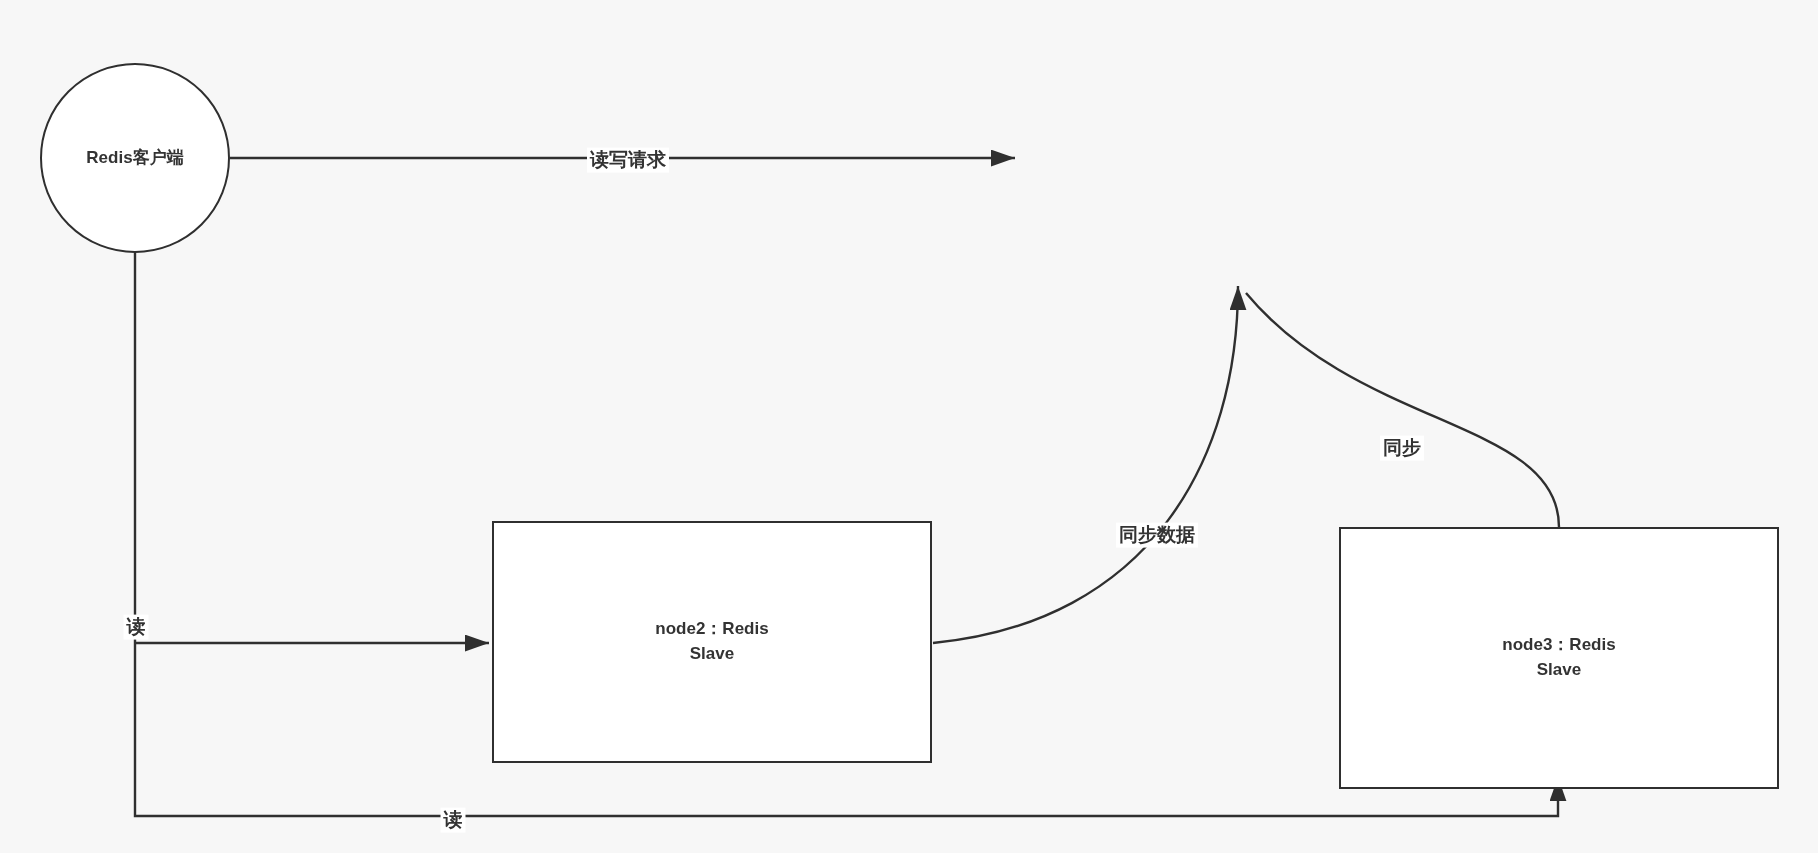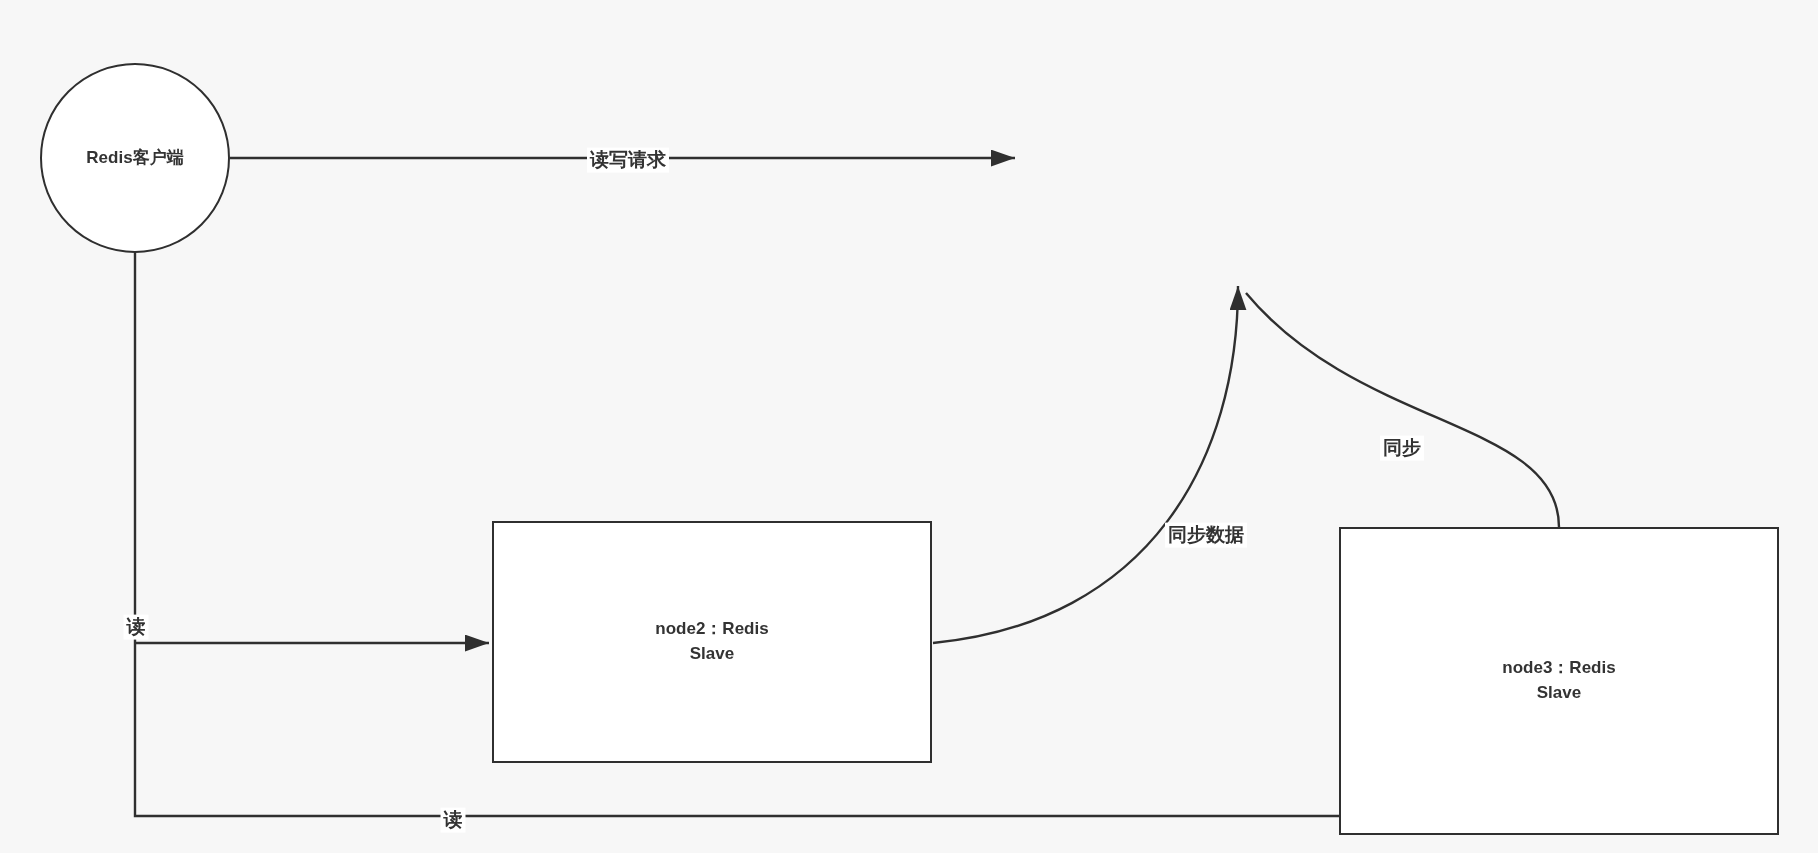--- a/index.html
+++ b/index.html
@@ -40,41 +40,41 @@
     display: flex;
     flex-direction: column;
     align-items: center;
     justify-content: center;
     text-align: center;
     font-size: 17px;
     line-height: 1.45;
   }
   .node.rect-node1 { left: 1018px; top: 36px;  width: 440px; height: 244px; }
   .node.rect-node2 { left: 492px;  top: 521px; width: 440px; height: 242px; }
-  .node.rect-node3 { left: 1339px; top: 527px; width: 440px; height: 308px; }
+  .node.rect-node3 { left: 1339px; top: 527px; width: 440px; height: 262px; }
   .node.circle-client {
     left: 40px;
     top: 63px;
     width: 190px;
     height: 190px;
     border-radius: 50%;
   }
   .edge-label {
     position: absolute;
     transform: translate(-50%, -50%);
     background: var(--label-bg, #ffffff);
     padding: 1px 3px;
     font-size: 19px;
     line-height: 1.2;
     white-space: nowrap;
   }
   .edge-label.lbl-rw    { left: 628px;  top: 160px; }
   .edge-label.lbl-read2 { left: 136px;  top: 627px; }
   .edge-label.lbl-read3 { left: 453px;  top: 820px; }
-  .edge-label.lbl-sync2 { left: 1206px; top: 535px; }
+  .edge-label.lbl-sync2 { left: 1157px; top: 535px; }
   .edge-label.lbl-sync3 { left: 1402px; top: 405px; margin-top: 43px; }
 </style>
 </head>
 <body>
 
 <div class="canvas">
 
   <svg class="connector-layer" viewBox="0 0 1818 853" xmlns="http://www.w3.org/2000/svg">
     <defs>
       <marker id="arrow" markerUnits="strokeWidth" markerWidth="11" markerHeight="8" refX="10" refY="3.5" orient="auto">

